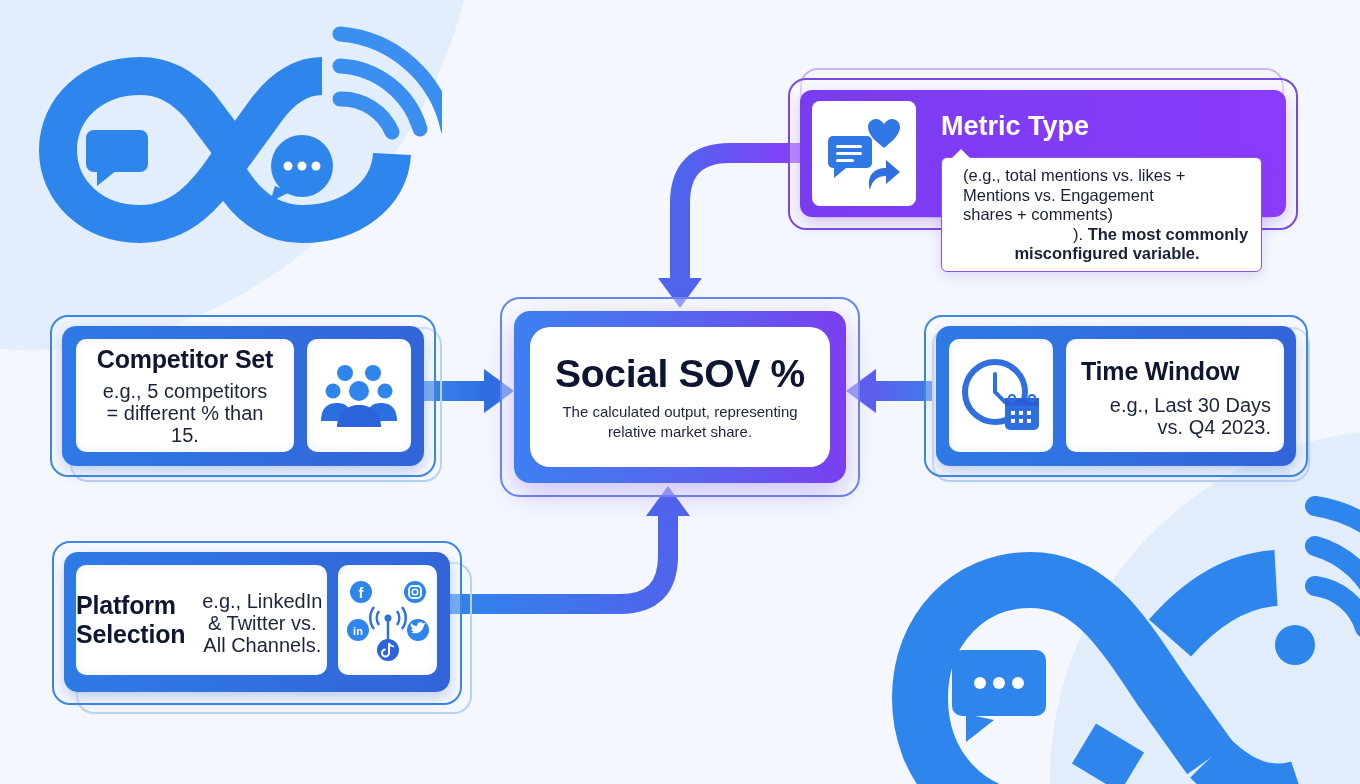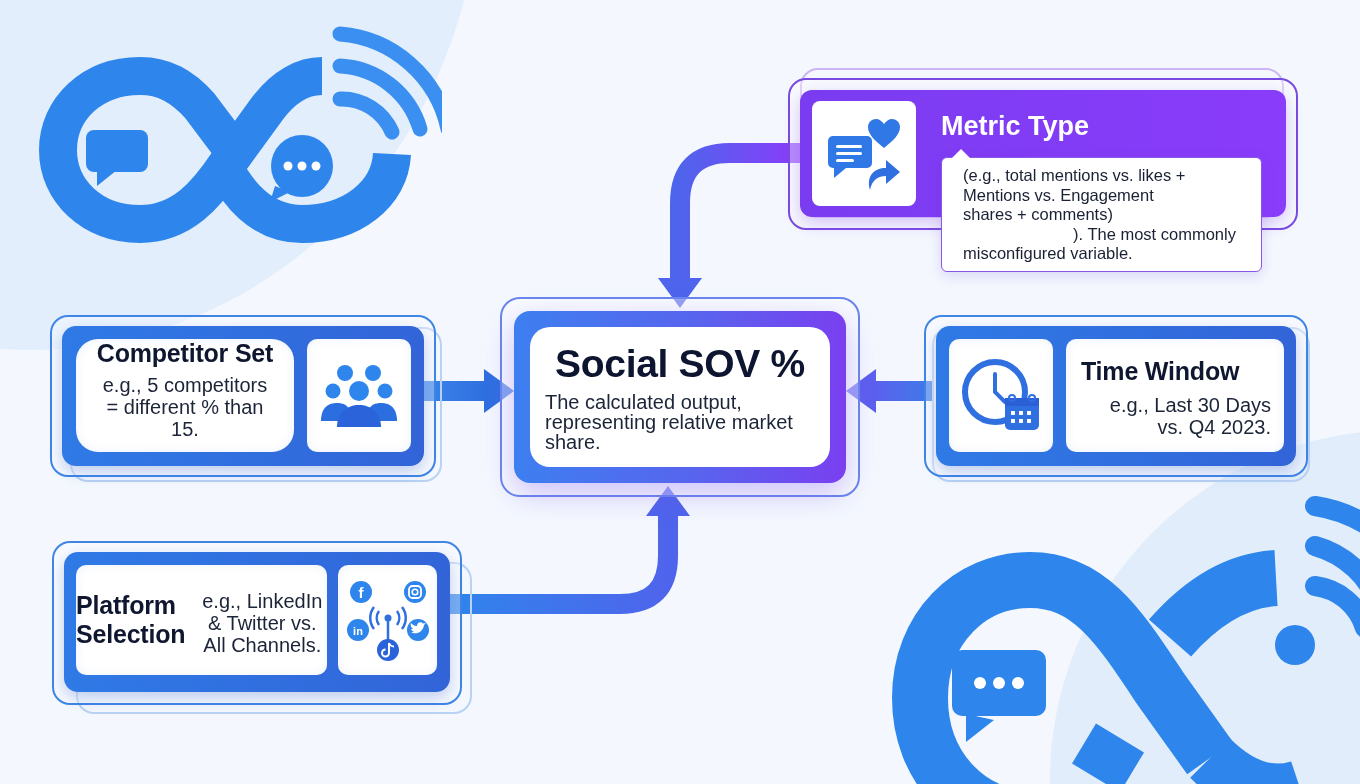--- a/index.html
+++ b/index.html
@@ -63,21 +63,21 @@
     border-radius: 16px;
     background: linear-gradient(90deg, #3d7ff0, #5864ee 55%, #7a3ff0);
     box-shadow: 0 10px 30px rgba(120,80,240,0.35);
   }
   .center-panel {
     position: absolute; left: 530px; top: 327px; width: 300px; height: 140px;
     background: #fff; border-radius: 20px;
     display: flex; flex-direction: column; align-items: center; justify-content: center;
   }
   .center-title { font-weight: 700; font-size: 39px; color: #0d1530; letter-spacing: -0.3px; }
-  .center-desc { font-size: 20px; color: #1c2438; line-height: 20px; text-align: left; margin-top: 6px; }
+  .center-desc { font-size: 15px; color: #1c2438; line-height: 20px; text-align: center; margin-top: 6px; }
 
   
   .metric-ghost {
     position: absolute; left: 800px; top: 68px; width: 484px; height: 150px;
     border-radius: 18px; border: 2px solid #cdb5f5;
   }
   .metric-outline {
     position: absolute; left: 788px; top: 78px; width: 510px; height: 152px;
     border-radius: 18px; border: 2px solid #7a4be0; background: rgba(255,255,255,0.4);
   }
@@ -100,21 +100,21 @@
     background: #fff; border: 1.5px solid #8a55ea; border-radius: 6px;
     padding: 8px 10px 0 21px;
     font-size: 16.5px; line-height: 19.5px; color: #1a2134;
     box-shadow: 0 4px 14px rgba(100,60,200,0.18);
   }
   .metric-callout:before {
     content: ""; position: absolute; left: 10px; top: -9px;
     border-left: 9px solid transparent; border-right: 9px solid transparent;
     border-bottom: 9px solid #fff;
   }
-  .metric-callout .b { font-weight: 400; }
+  .metric-callout .b { font-weight: 700; text-align: center; }
   .metric-callout .indent { padding-left: 110px; }
 </style>
 </head>
 <body>
 
 <div class="bg-blob-tl"></div>
 <div class="bg-blob-br"></div>
 
 <div class="logo" style="left:22px;top:14px;">
   <svg width="420" height="232" viewBox="0 0 420 232">
@@ -186,21 +186,21 @@
 <div class="center-outer"></div>
 <div class="center-fill"></div>
 <div class="center-panel">
   <div class="center-title">Social SOV %</div>
   <div class="center-desc" style="width:270px;">The calculated output, representing relative market share.</div>
 </div>
 
 <div class="frame-ghost" style="left:70px;top:327px;width:372px;height:155px;"></div>
 <div class="frame-outline" style="left:50px;top:315px;width:386px;height:162px;"></div>
 <div class="frame-fill" style="left:62px;top:326px;width:362px;height:140px;"></div>
-<div class="panel" style="left:76px;top:339px;width:218px;height:113px;display:flex;flex-direction:column;align-items:center;border-radius:22px;">
+<div class="panel" style="left:76px;top:339px;width:218px;height:113px;display:flex;flex-direction:column;align-items:center;justify-content:center;">
   <div class="card-title">Competitor Set</div>
   <div class="card-desc center" style="width:180px;margin-top:6px;">e.g., 5 competitors = different % than 15.</div>
 </div>
 <div class="panel" style="left:307px;top:339px;width:104px;height:113px;display:flex;align-items:center;justify-content:center;">
   <svg width="80" height="66" viewBox="0 0 80 66">
     <circle cx="26" cy="10" r="8" fill="#2e86ec"></circle>
     <circle cx="54" cy="10" r="8" fill="#2e86ec"></circle>
     <circle cx="14" cy="28" r="7.5" fill="#2e86ec"></circle>
     <circle cx="66" cy="28" r="7.5" fill="#2e86ec"></circle>
     <circle cx="40" cy="28" r="10" fill="#2e86ec"></circle>

